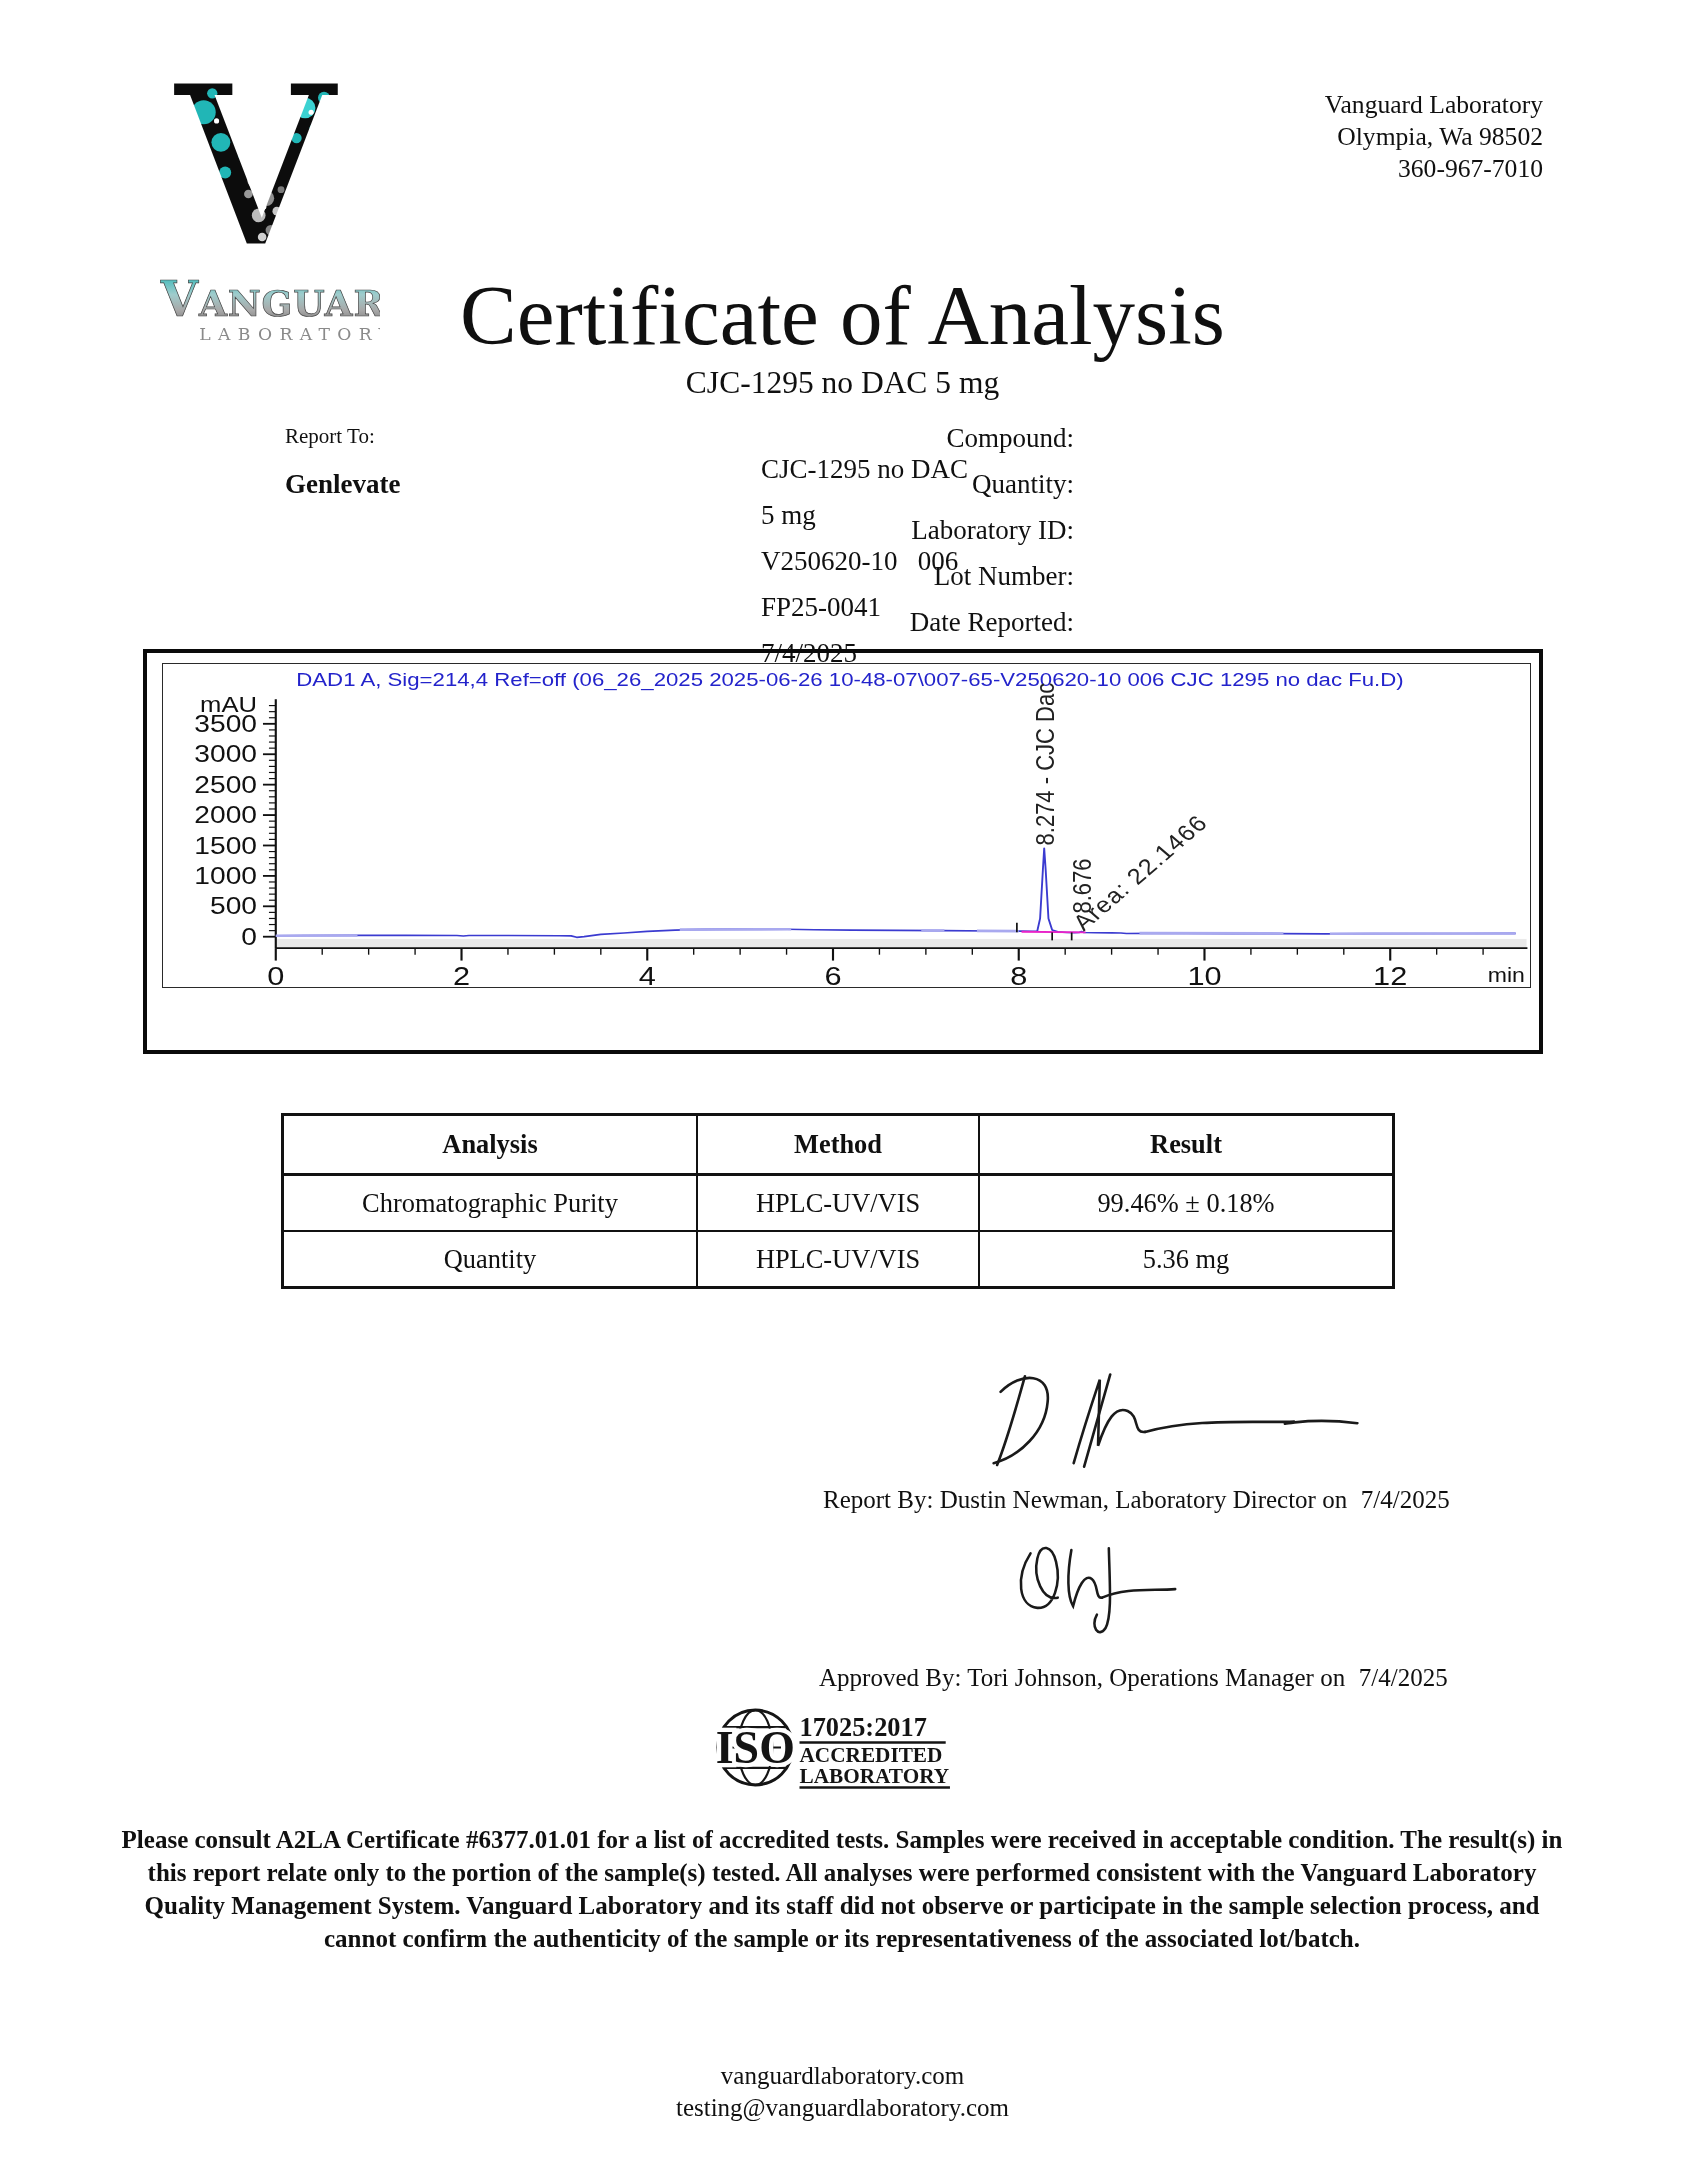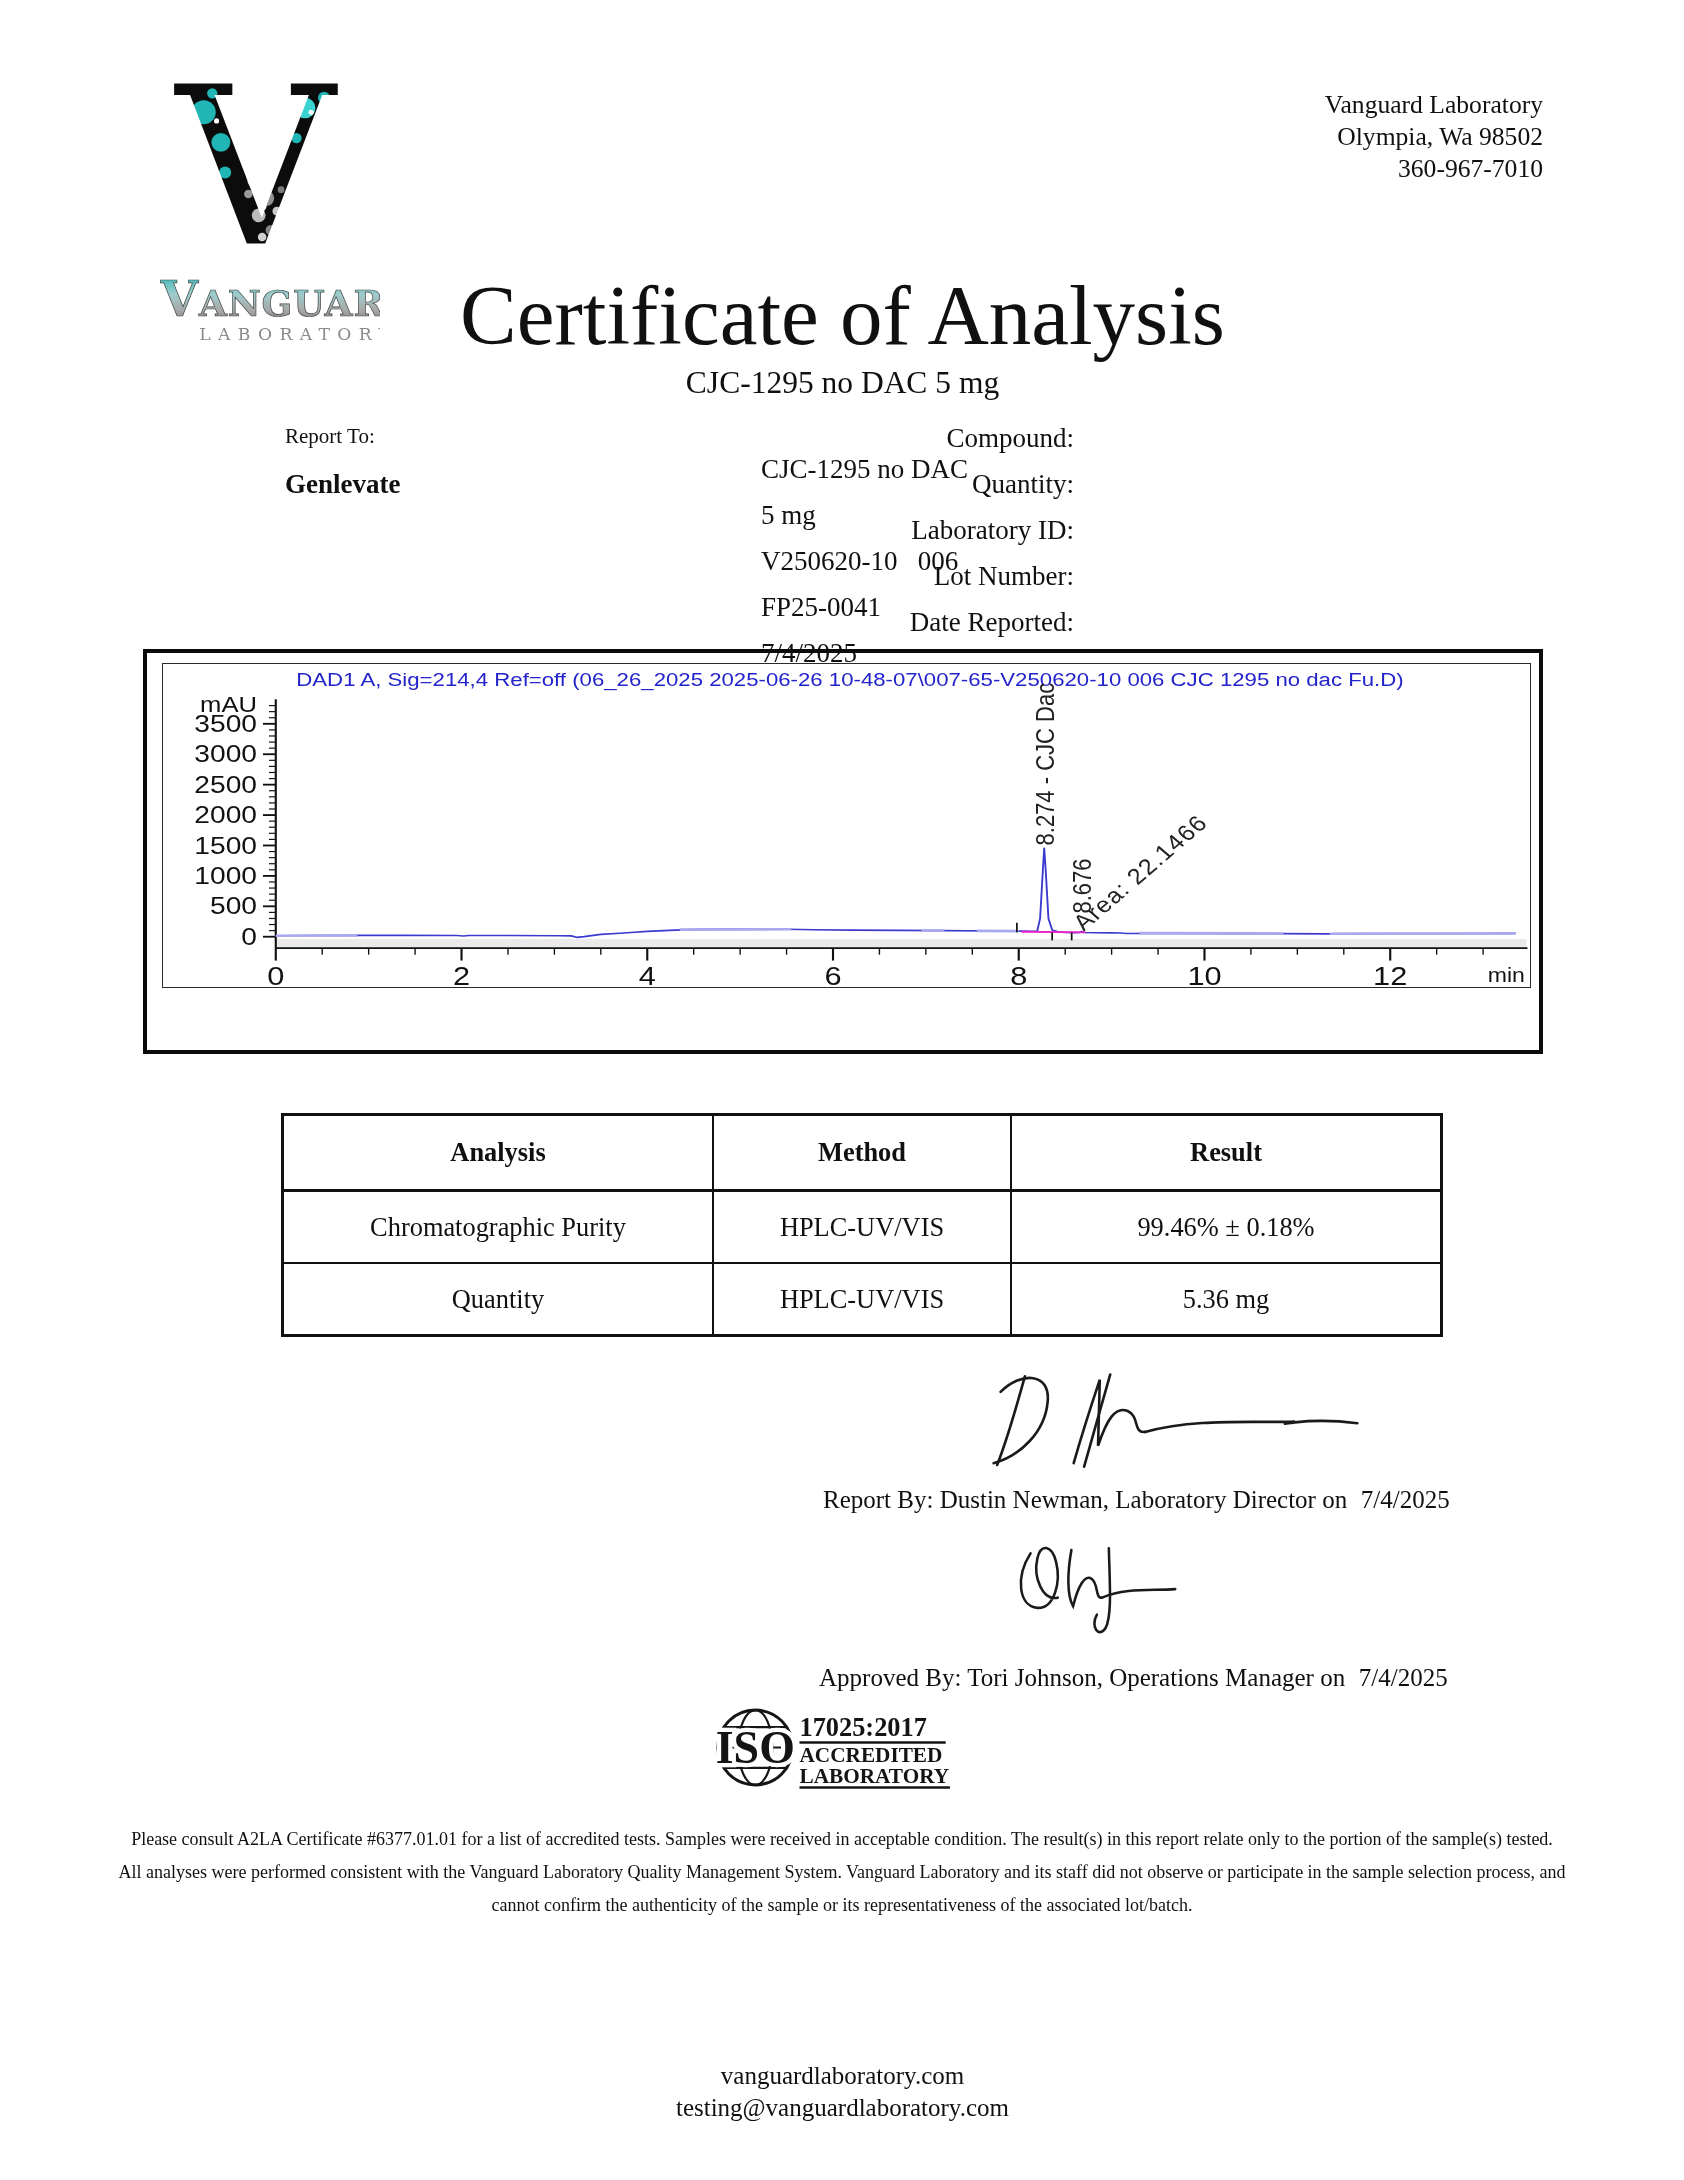--- a/index.html
+++ b/index.html
@@ -12,32 +12,32 @@
   .report-label{left:285px;top:424px;font-size:21px;}
   .report-value{left:285px;top:469px;font-size:27px;font-weight:bold;}
   .details{left:750px;top:423px;width:613px;font-size:27px;}
   .drow{display:flex;height:46px;flex-direction:column;}
   .dlabel{width:324px;text-align:right;}
   .dvalue{margin-left:11px;white-space:pre-wrap;}
   .chart-outer{left:143px;top:649px;width:1400px;height:405px;border:4.3px solid #0a0a0a;box-sizing:border-box;}
   .chart-inner{position:absolute;left:15.3px;top:10.2px;width:1369px;height:325px;border:1.7px solid #2a2a2a;box-sizing:border-box;text-decoration:underline;}
   .chart-canvas{position:absolute;left:0;top:0;right:0;bottom:0;}
   .rtable{left:281px;top:1113px;border-collapse:collapse;border:3.4px solid #111;table-layout:fixed;}
-  .rtable th,.rtable td{border:2.6px solid #111;font-size:26.4px;text-align:center;padding:16px;}
+  .rtable th,.rtable td{border:2.6px solid #111;font-size:26.4px;text-align:center;padding:8px;}
   .rtable th{height:41px;font-weight:bold;border-bottom:3.4px solid #111;}
   .rtable td{height:38px;}
   .c1{width:396px;}.c2{width:264px;}.c3{width:396px;}
   .sig1{left:971px;top:1361px;}
   .sig2{left:1005px;top:1521px;}
   .signline{font-size:25px;white-space:pre-wrap;}
   .reportby{left:823px;top:1486px;text-align:center;}
   .approvedby{left:819px;top:1617px;margin-top:47px;}
   .sigdate{margin-left:13.6px;}
   .isologo{left:714px;top:1705px;}
-  .disclaimer{left:118px;top:1823px;width:1448px;text-align:center;font-size:18px;line-height:33px;}
+  .disclaimer{left:118px;top:1823px;width:1448px;text-align:center;font-size:25px;line-height:33px;font-weight:bold;}
   .footer{left:0;top:2060px;width:1685px;text-align:center;font-size:25px;line-height:32px;}
   .logo{left:152px;top:65px;}
   svg text{user-select:none;}
 </style>
 </head>
 <body>
 
 <div class="page">
 
   <svg class="abs logo" width="228" height="288" viewBox="0 0 265 335">

